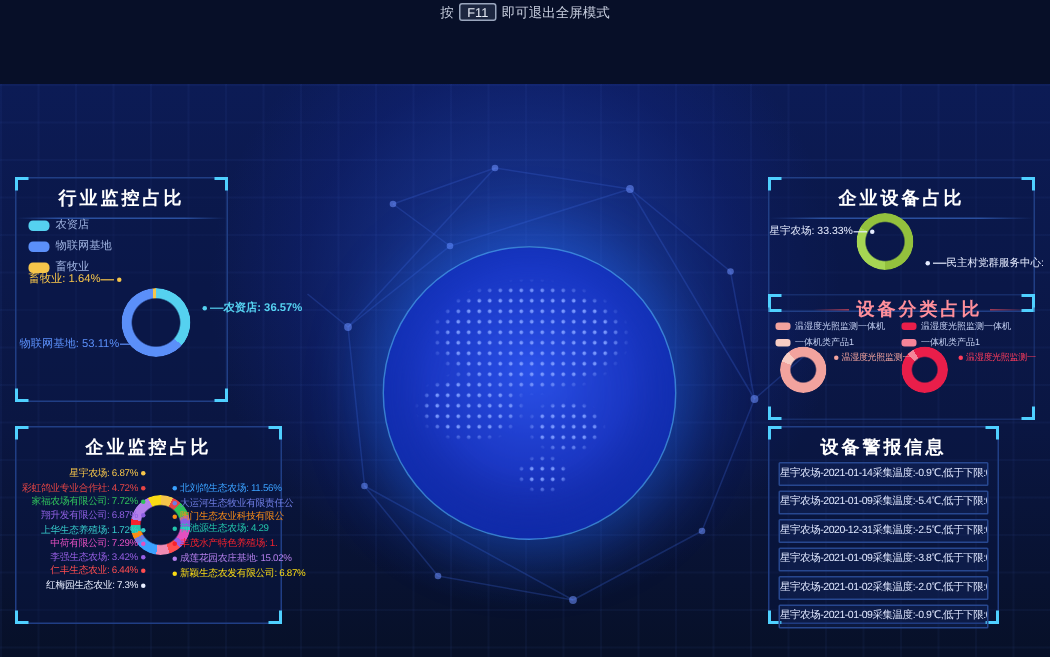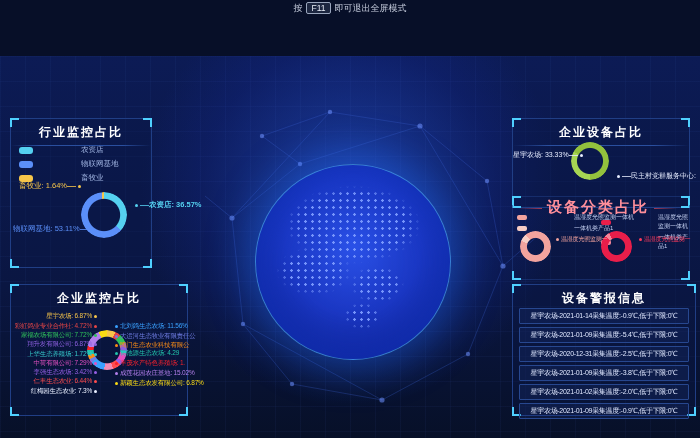--- a/index.html
+++ b/index.html
@@ -83,30 +83,30 @@
   .dot{display:inline-block;width:3px;height:3px;border-radius:50%;background:currentColor;vertical-align:middle;margin:0 2px;}
   .lead{display:inline-block;height:1px;width:9px;background:currentColor;vertical-align:middle;opacity:.8;}
   
   .donut{
     position:absolute;border-radius:50%;
     -webkit-mask:radial-gradient(closest-side,transparent var(--hole),#000 calc(var(--hole) + 1px));
     mask:radial-gradient(closest-side,transparent var(--hole),#000 calc(var(--hole) + 1px));
   }
   
   .legend{position:absolute;}
-  .legend-item{display:flex;align-items:center;margin-bottom:4px;gap:44px;}
+  .legend-item{display:flex;align-items:center;margin-bottom:4px;}
   .sw{display:inline-block;width:14px;height:7px;border-radius:3px;margin-right:4px;flex:none;}
   .legend-item span{font-size:7.5px;color:#9fb3e0;}
   .mini-legend .legend-item{margin-bottom:2px;}
   .mini-legend .sw{width:10px;height:5px;border-radius:2px;margin-right:3px;}
   .mini-legend .legend-item span{font-size:6px;color:#c4d0f2;}
   
   .dc-title{
-    position:absolute;top:1px;left:0;right:0;text-align:left;
-    font-size:15px;font-weight:bold;letter-spacing:2px;color:#ff8f9b;
+    position:absolute;top:1px;left:0;right:0;text-align:right;
+    font-size:12px;font-weight:bold;letter-spacing:2px;color:#ff8f9b;
   }
   .dc-title:before,.dc-title:after{
     content:"";display:inline-block;width:24px;height:1px;vertical-align:middle;
     background:linear-gradient(90deg,transparent,#a33a55);margin:0 5px;
   }
   .dc-title:after{background:linear-gradient(90deg,#a33a55,transparent);}
   
   .alarm-list{position:absolute;top:20px;left:0;right:0;}
   .alarm-row{
     margin:3px 6px;height:14px;line-height:14px;text-align:center;
@@ -262,21 +262,21 @@
       </div>
     </div>
 
     <div class="donut" style="left: 7px; top: 34px; width: 31px; height: 31px; --hole: 52%; background: conic-gradient(from -40deg, rgb(242, 163, 158) 0deg, rgb(242, 163, 158) 331.2deg, rgb(248, 205, 196) 331.2deg, rgb(248, 205, 196) 360deg);"></div>
     <div class="donut" style="left: 88px; top: 34px; width: 31px; height: 31px; --hole: 52%; background: conic-gradient(from -30deg, rgb(233, 30, 74) 0deg, rgb(233, 30, 74) 342deg, rgb(244, 132, 153) 342deg, rgb(244, 132, 153) 360deg);"></div>
 
     <span class="lbl-s" style="left: 41px; top: 38px; font-size: 6px; color: rgb(242, 163, 158);"><i class="dot"></i><span>温湿度光照监测一</span></span>
     <span class="lbl-s" style="left: 124px; top: 38px; font-size: 6px; color: rgb(255, 59, 92);"><i class="dot"></i><span>温湿度光照监测一</span></span>
   </section>
 
-  <section class="panel" style="left:512px;top:228px;width:184px;height:132px">
+  <section class="panel" style="left:512px;top:228px;width:154px;height:132px">
     <i class="c tl"></i>
       <i class="c tr"></i>
       <i class="c bl"></i>
       <i class="c br"></i>
     <div class="panel-title">设备警报信息</div>
     <div class="alarm-list">
       <div class="alarm-row">星宇农场-2021-01-14采集温度:-0.9℃,低于下限:0℃</div>
       <div class="alarm-row">星宇农场-2021-01-09采集温度:-5.4℃,低于下限:0℃</div>
       <div class="alarm-row">星宇农场-2020-12-31采集温度:-2.5℃,低于下限:0℃</div>
       <div class="alarm-row">星宇农场-2021-01-09采集温度:-3.8℃,低于下限:0℃</div>

